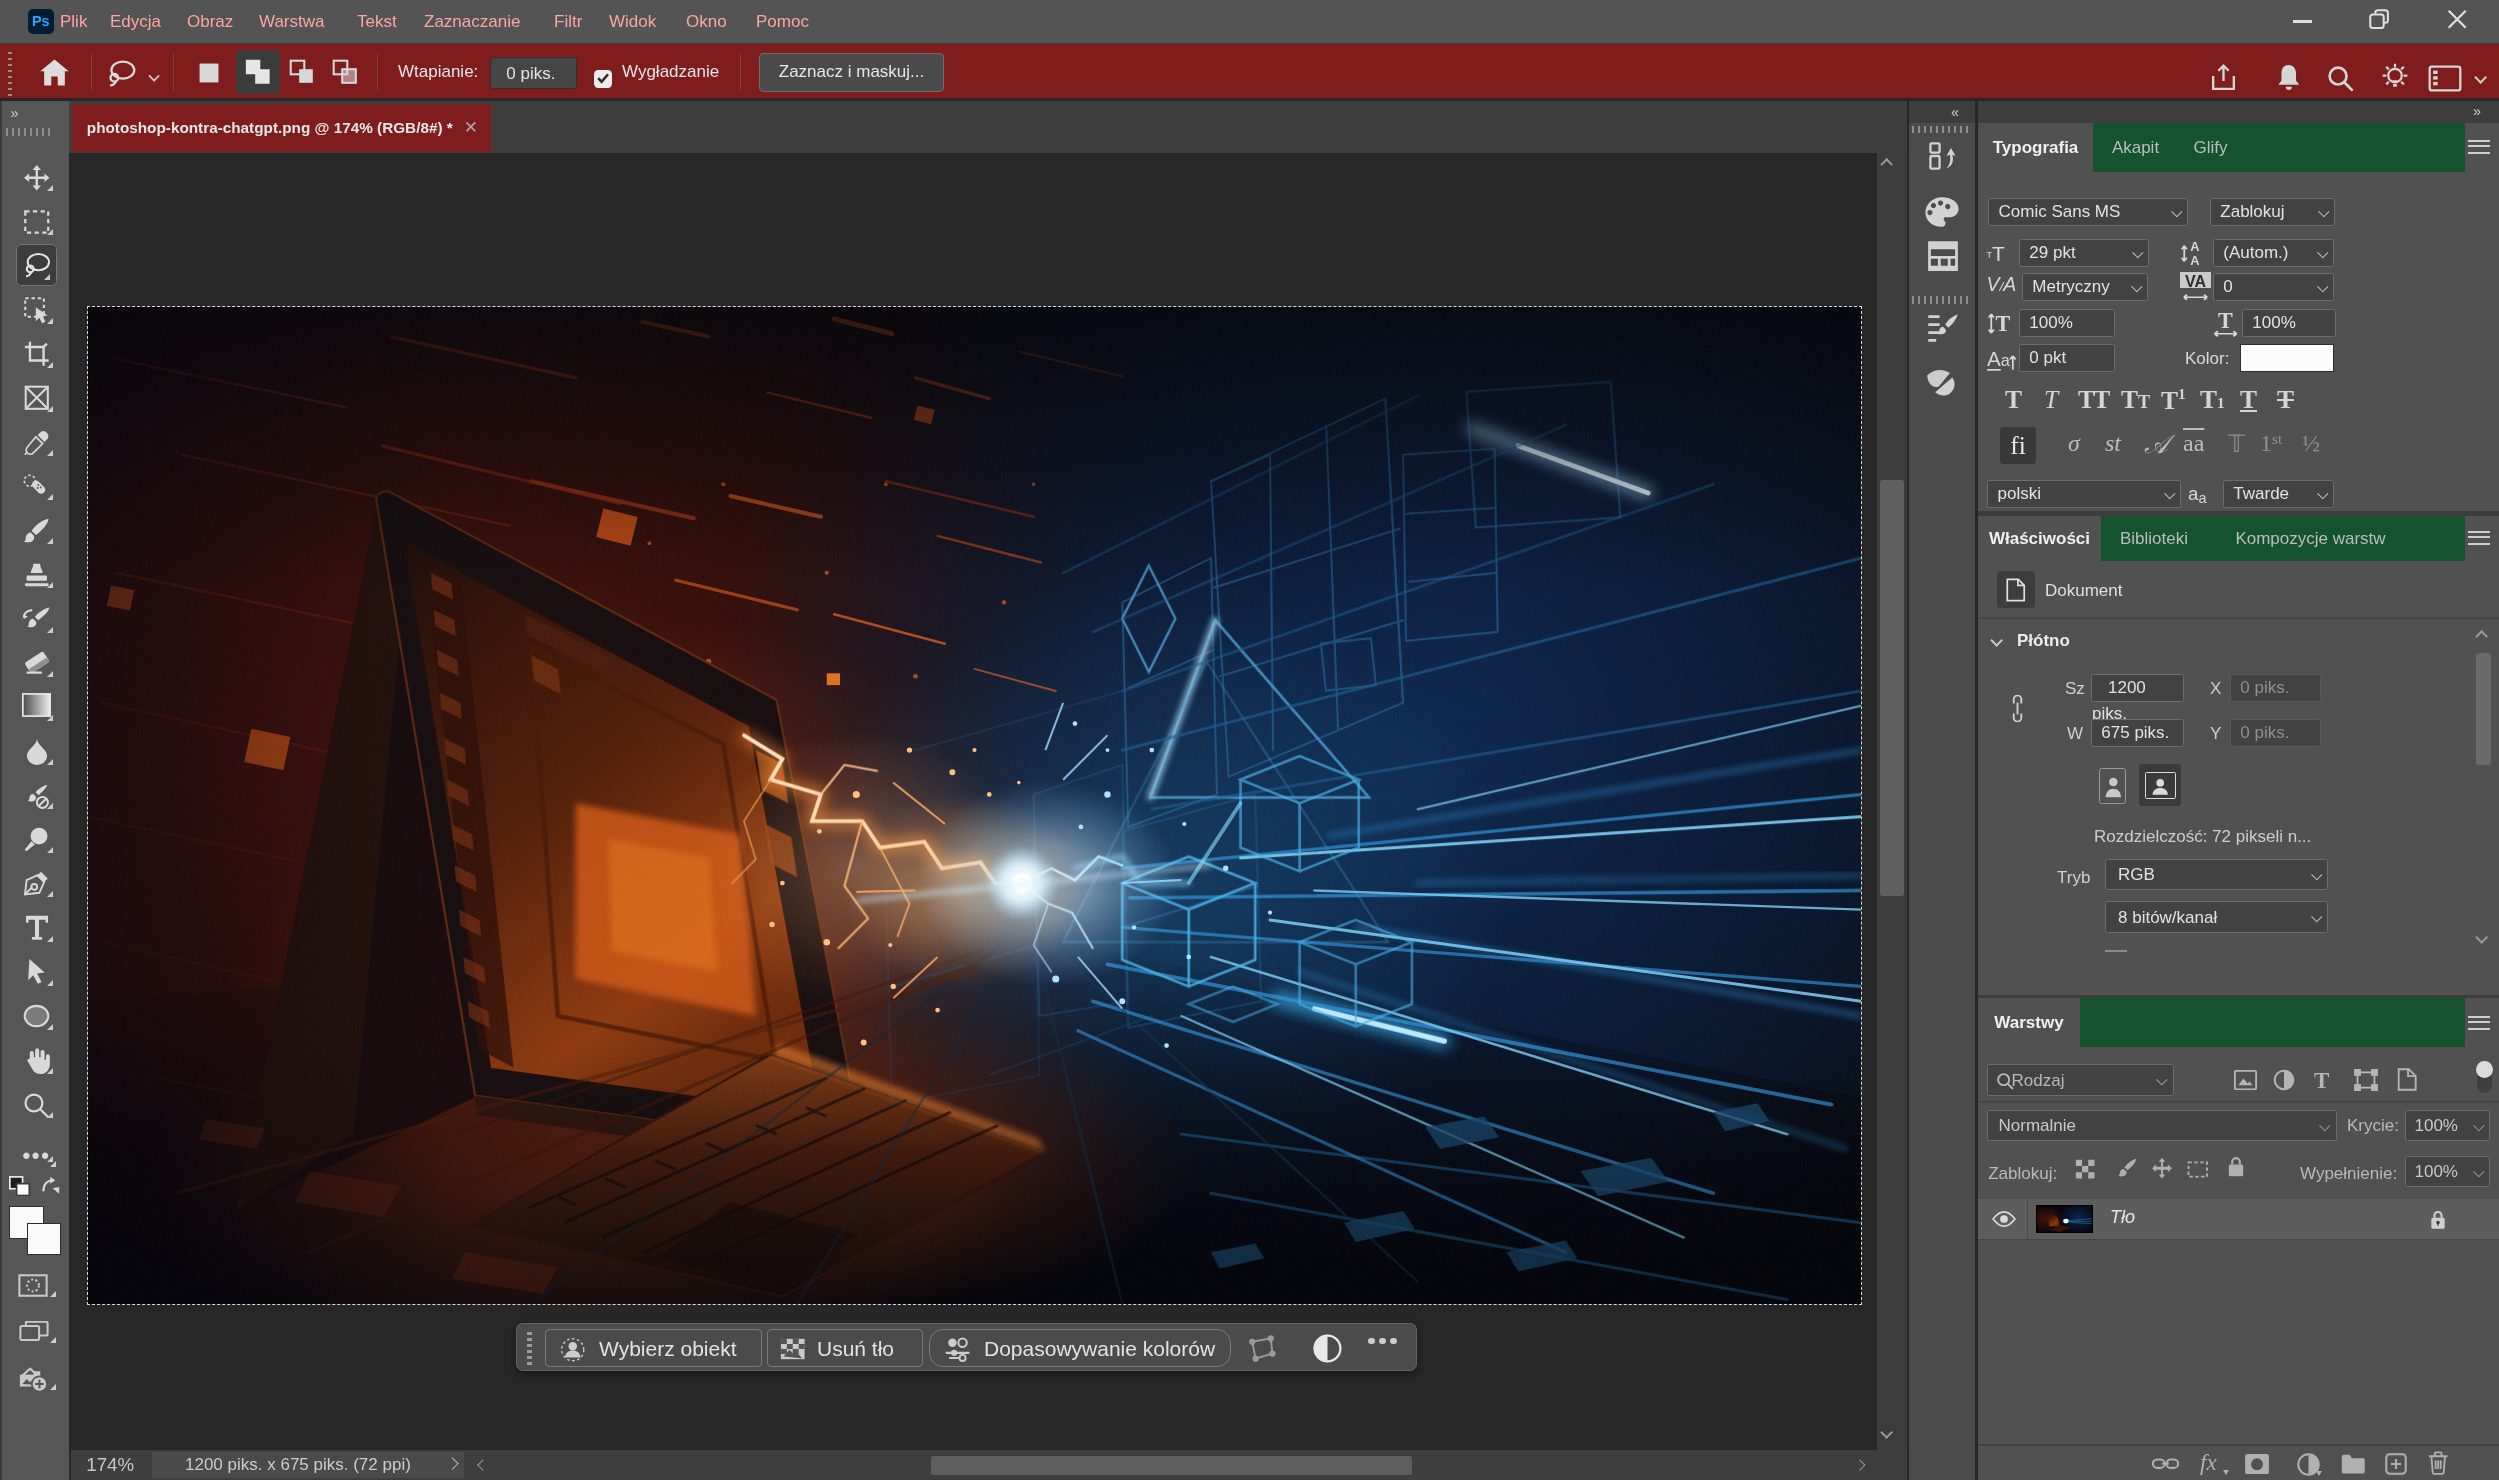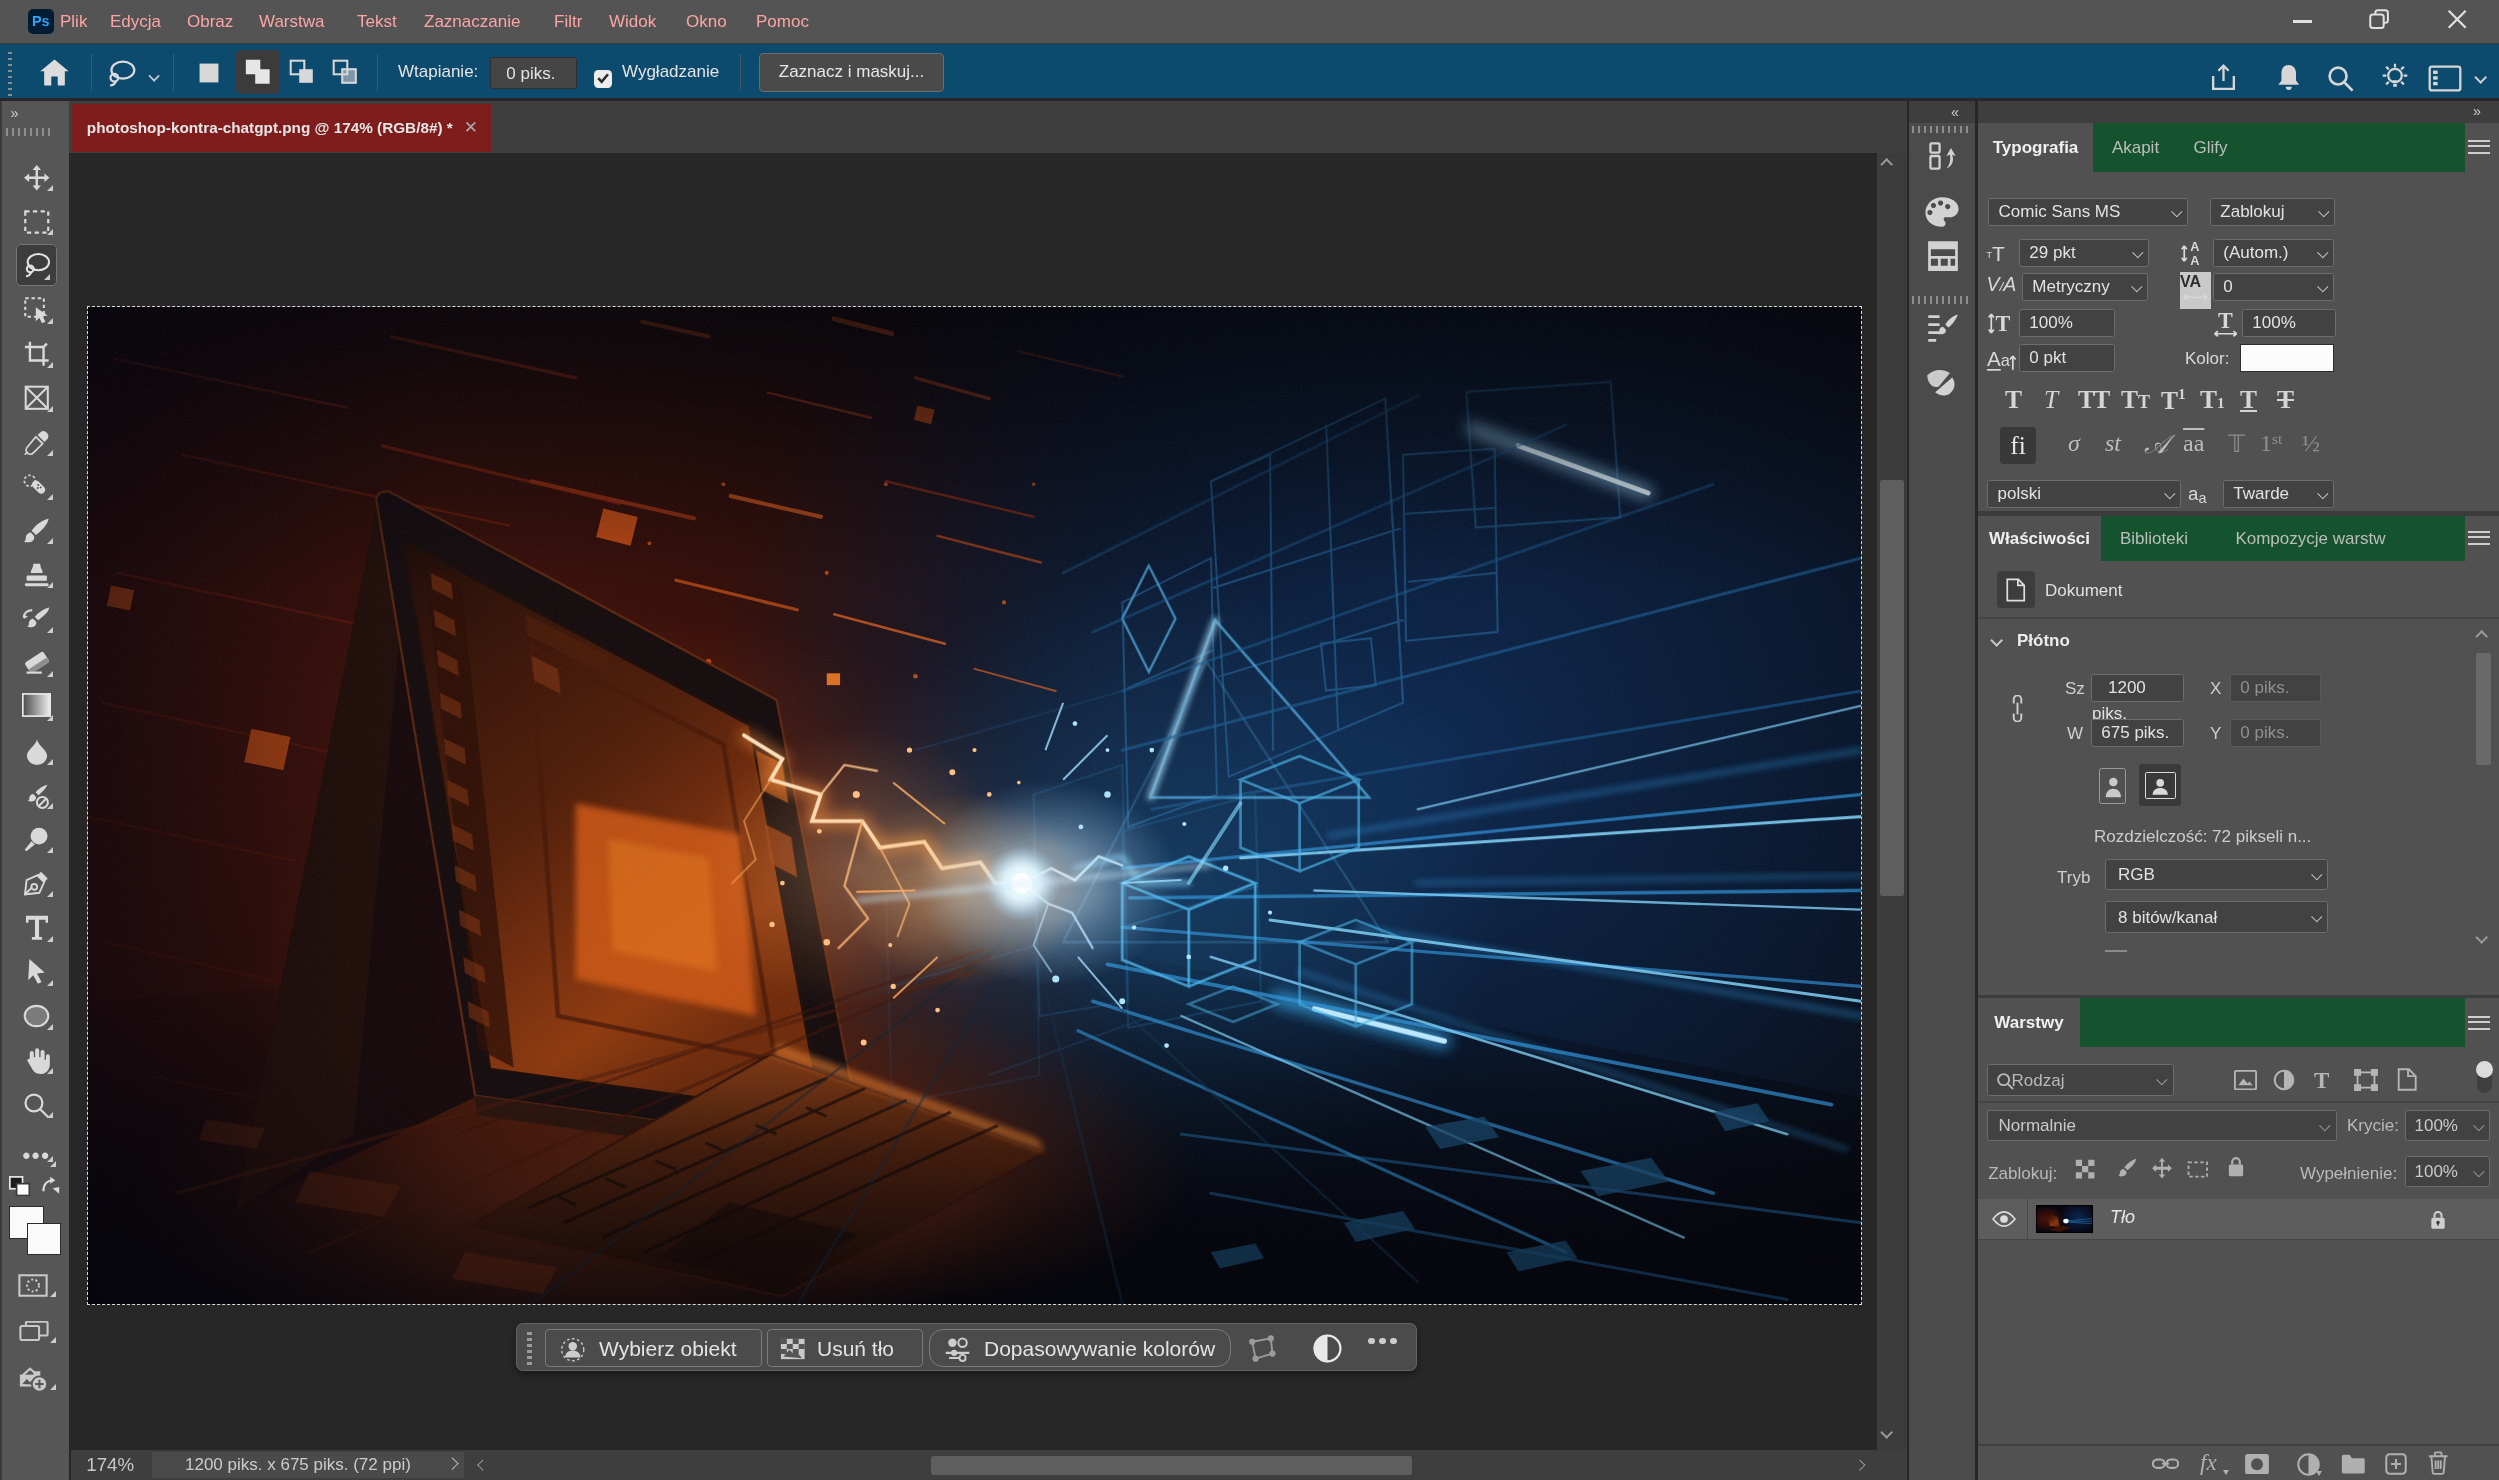--- a/index.html
+++ b/index.html
@@ -1,20 +1,20 @@
 <!DOCTYPE html>
 <html style="font-size:13.6px"><head><meta charset="utf-8">
 <style>
   * { margin:0; padding:0; box-sizing:border-box; }
   html,body { width:2500px; height:1481px; overflow:hidden; background:#272727;
     font-family:"Liberation Sans", sans-serif; }
   .abs { position:absolute; }
   #menubar { left:0; top:0; width:2500px; height:43px; background:#545454; }
   .menuitem { position:absolute; top:0; height:43px; line-height:43px; color:#fca5a5; font-size:17px; }
-  #optionsbar { left:0; top:43px; width:2500px; height:55px; background:#0c4a6e; border-top:0.8px solid #3b3b3b; }
+  #optionsbar { left:0; top:43px; width:2500px; height:55px; background:#7f1d1d; border-top:0.8px solid #3b3b3b; }
   #tabbar { left:69px; top:101px; width:1838px; height:52px; background:#3e3e3e; }
   #tab { left:2.5px; top:3.4px; width:419px; height:48px; background:#7f1d1d; color:#e6e6e6; font-size:15.3px; font-weight:bold; line-height:48px; white-space:nowrap; }
   #toolstrip { left:0; top:101px; width:69px; height:1380px; background:#565656; border-left:2.5px solid #3a3a3a; }
   #canvas { left:71px; top:153px; width:1806px; height:1297px; background:#272727; }
   #vscroll { left:1877px; top:153px; width:30px; height:1297px; background:#3c3c3c; }
   #statusbar { left:71px; top:1450px; width:1836px; height:31px; background:#3e3e3e; }
   #icondock { left:1909px; top:101px; width:66px; height:1380px; background:#4b4b4b; }
   #maindock { left:1978px; top:101px; width:521px; height:1380px; background:#515151; }
   .sep-v { width:0.8px; background:#6a6a6a; opacity:.55; }
   .fieldbox { position:absolute; background:#424242; border:0.8px solid #6d6d6d; border-radius:2.5px;
@@ -705,21 +705,21 @@
   <div class="fieldbox" style="left:41px;top:138px;width:130px;height:28px"><span style="padding-left:9.3px;line-height:26px">29 pkt</span><span class="chev"></span></div>
   <svg class="abs" style="left:202px;top:138px" width="29" height="29" viewBox="0 0 34 34" fill="#d8d8d8">
       <text x="12" y="14" font-size="15" font-weight="bold" font-family="Liberation Sans">A</text>
       <text x="12" y="30" font-size="15" font-weight="bold" font-family="Liberation Sans">A</text>
       <path d="M5 8 v18 M5 8 l-3 4 M5 8 l3 4 M5 26 l-3-4 M5 26 l3-4" stroke="#d8d8d8" stroke-width="2" fill="none"></path>
     </svg>
   <div class="fieldbox" style="left:235px;top:138px;width:121px;height:28px"><span style="padding-left:9.3px;line-height:26px">(Autom.)</span><span class="chev"></span></div>
 
   <div class="lbl" style="left:8.5px;top:172px;font-size:19.5px;color:#d8d8d8;font-style:italic">V<span style="font-size:13.6px">/</span>A</div>
   <div class="fieldbox" style="left:44px;top:172px;width:126px;height:28px"><span style="padding-left:9.3px;line-height:26px">Metryczny</span><span class="chev"></span></div>
-  <div class="abs" style="left:202px;top:171px;width:31px;height:37px;background:#c9c9c9;color:#2c2c2c;font-weight:bold;font-size:16px;line-height:20.4px">VA</div>
+  <div class="abs" style="left:202px;top:171px;width:31px;height:16px;background:#c9c9c9;color:#2c2c2c;font-weight:bold;font-size:16px;text-align:center;line-height:20.4px">VA</div>
   <svg class="abs" style="left:204px;top:192px" width="27" height="8.5" viewBox="0 0 32 10" stroke="#d8d8d8" stroke-width="2" fill="none">
       <path d="M2 5 h28 M2 5 l4 -3 M2 5 l4 3 M30 5 l-4 -3 M30 5 l-4 3"></path>
     </svg>
   <div class="fieldbox" style="left:235px;top:172px;width:121px;height:28px"><span style="padding-left:9.3px;line-height:26px">0</span><span class="chev"></span></div>
 
   <svg class="abs" style="left:8.5px;top:208px" width="29" height="29" viewBox="0 0 34 34">
       <text x="10" y="26" font-size="26" font-weight="bold" font-family="Liberation Serif" fill="#d8d8d8">T</text>
       <path d="M5 6 v22 M5 6 l-3 4 M5 6 l3 4 M5 28 l-3-4 M5 28 l3-4" stroke="#d8d8d8" stroke-width="2" fill="none"></path>
     </svg>
   <div class="fieldbox" style="left:41px;top:208px;width:96px;height:28px"><span style="padding-left:9.3px;line-height:26px">100%</span></div>

